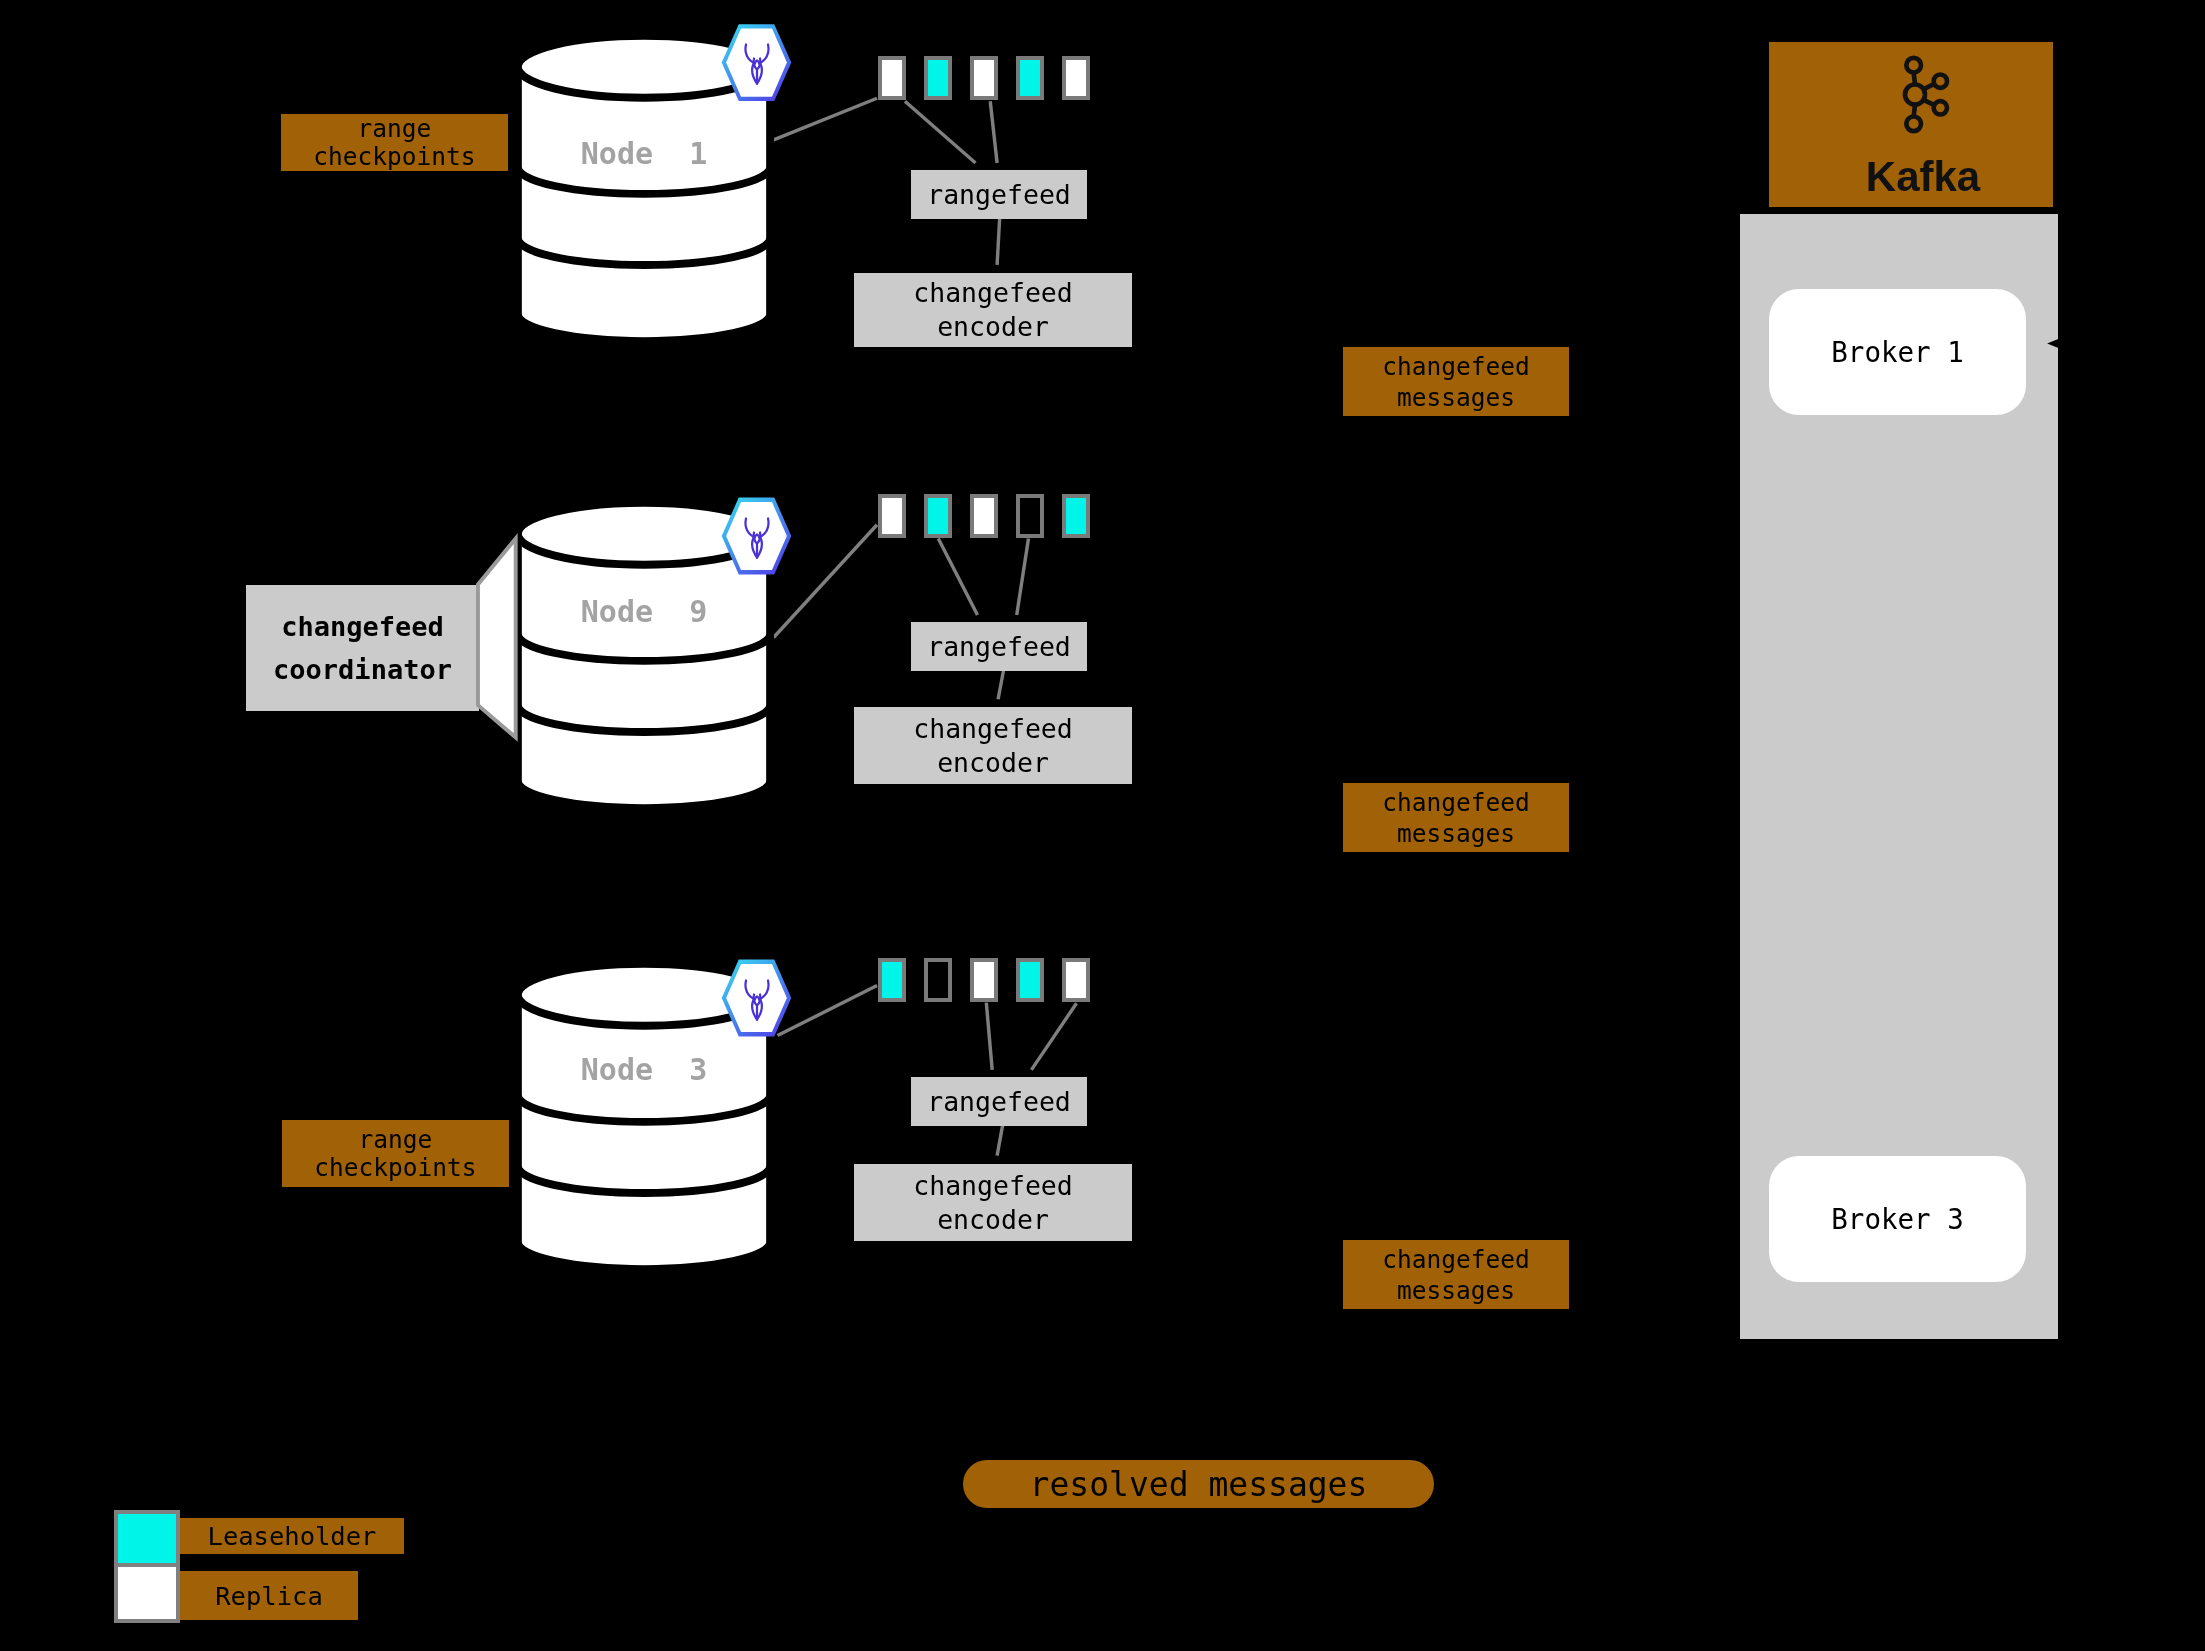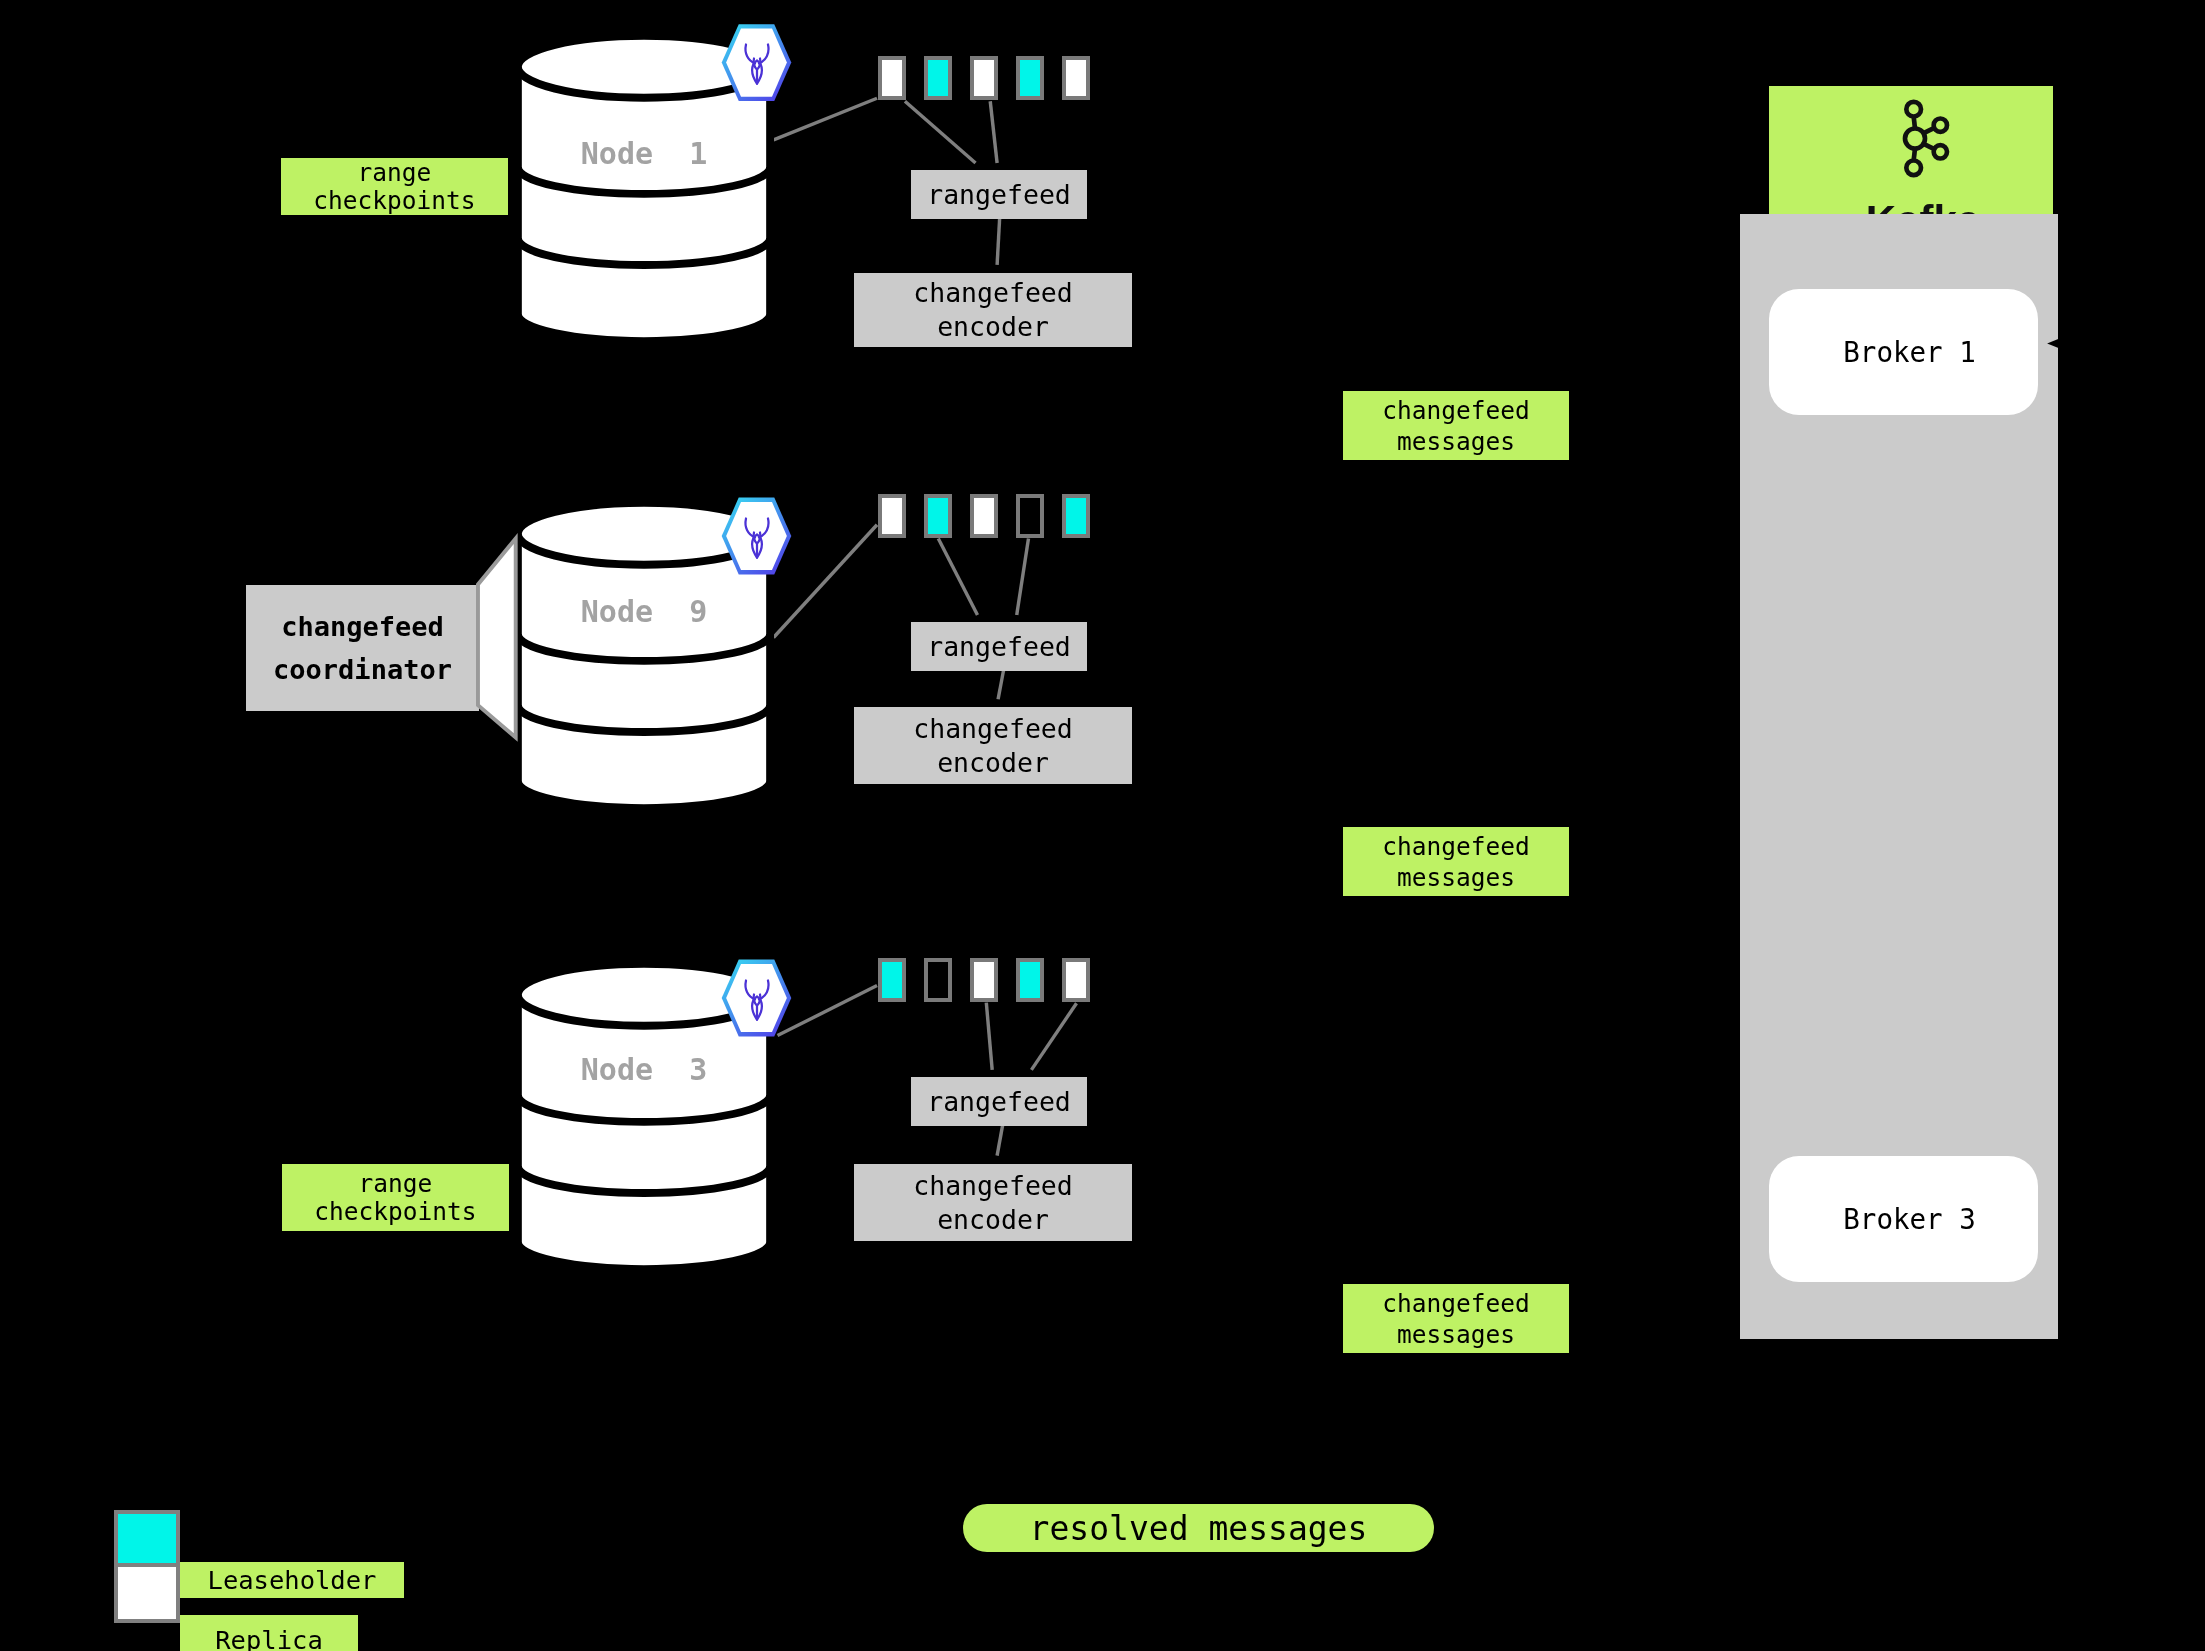--- a/index.html
+++ b/index.html
@@ -1,35 +1,35 @@
 <!DOCTYPE html>
 <html style="font-size:7.8px"><head>
 <meta charset="utf-8">
 <style>
   html,body{margin:0;padding:0;background:#000;}
   #canvas{position:relative;width:2205px;height:1652px;background:#000;overflow:hidden;
           font-family:"DejaVu Sans Mono",monospace;color:#000;}
   .abs{position:absolute;}
   svg.layer{position:absolute;left:0;top:0;width:2205px;height:1652px;pointer-events:none;}
   .graybox{background:#CBCBCB;display:flex;flex-direction:column;align-items:center;justify-content:center;text-align:center;margin-top:8px;}
-  .whitebox{background:#bef264;display:flex;flex-direction:column;align-items:center;justify-content:center;text-align:right;margin-top:44px;}
+  .whitebox{background:#a16207;display:flex;flex-direction:column;align-items:center;justify-content:center;text-align:right;}
   .lbl{font-size:24.5px;line-height:29px;white-space:pre;}
   .rangefeed-box{font-size:26.5px;}
   .encoder-box .lbl{font-size:26.5px;line-height:34px;}
   .msg-box .lbl{font-size:24.5px;line-height:31px;}
   .coord-box .lbl{font-size:27px;line-height:43px;font-weight:bold;}
   .chk-box .lbl{font-size:24.5px;line-height:28px;}
   .nodelabel{font-weight:bold;font-size:30px;color:#a3a3a3;text-align:center;white-space:pre;width:262px;}
   .range-cell{position:absolute;width:27.5px;height:44px;border:4.4px solid #7A7A7A;box-sizing:border-box;}
   .range-cell>span{display:block;width:100%;height:100%;}
   .leaseholder{background:#00F5E9;}
   .replica{background:#FFFFFF;}
   .empty{background:transparent;}
   .broker{position:absolute;left:29px;width:257px;height:126px;background:#fff;border-radius:30px;
-          display:flex;align-items:center;justify-content:center;font-size:27.5px;padding-left:12px;}
+          display:flex;align-items:center;justify-content:center;font-size:27.5px;}
   .pill{border-radius:24px;font-size:33px;}
   .hexa{position:absolute;width:71px;height:80px;
         clip-path:polygon(25% 2%,75% 2%,99% 50%,75% 98%,25% 98%,1% 50%);
         background:linear-gradient(140deg,#35E3F2 0%,#5430E8 100%);
         display:flex;align-items:center;justify-content:center;}
   .hexa-inner{width:62px;height:71px;clip-path:polygon(25% 2%,75% 2%,99% 50%,75% 98%,25% 98%,1% 50%);
         background:#fff;display:flex;align-items:center;justify-content:center;}
   .legend-swatch{position:absolute;width:66px;border:4.9px solid #808080;box-sizing:border-box;}
   .legend-swatch>span{display:block;width:100%;height:100%;}
   .kafka-box{display:flex;align-items:center;justify-content:center;gap:11.8px;padding-left:24px;}

